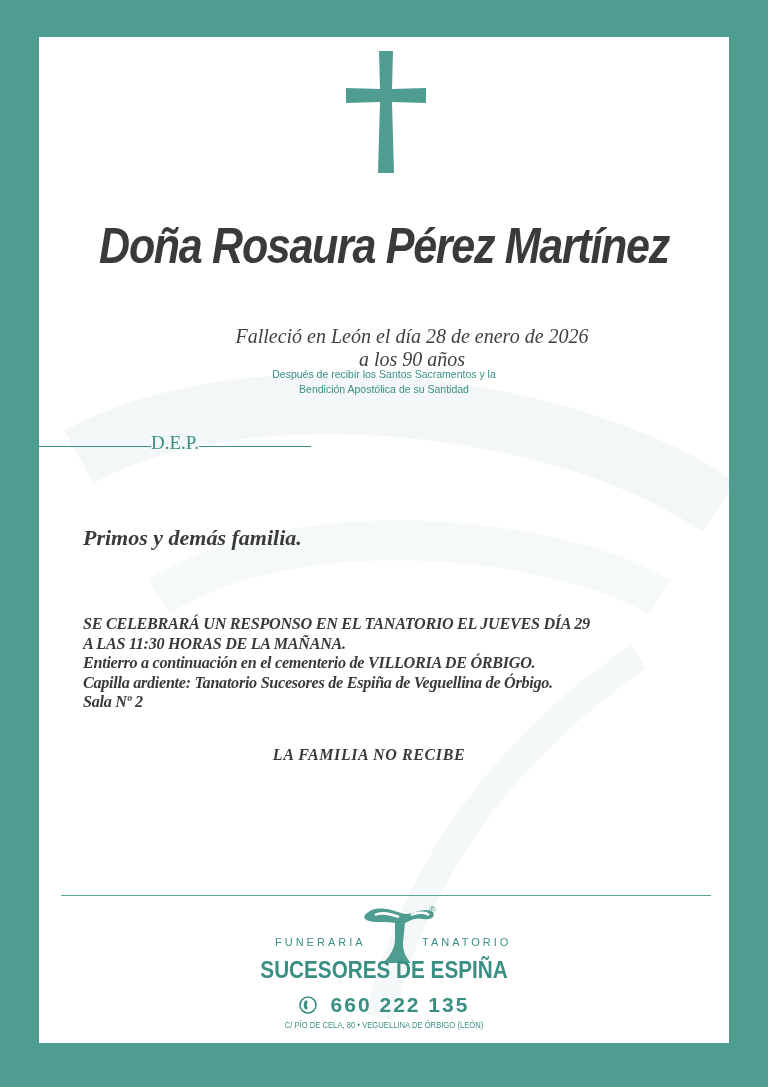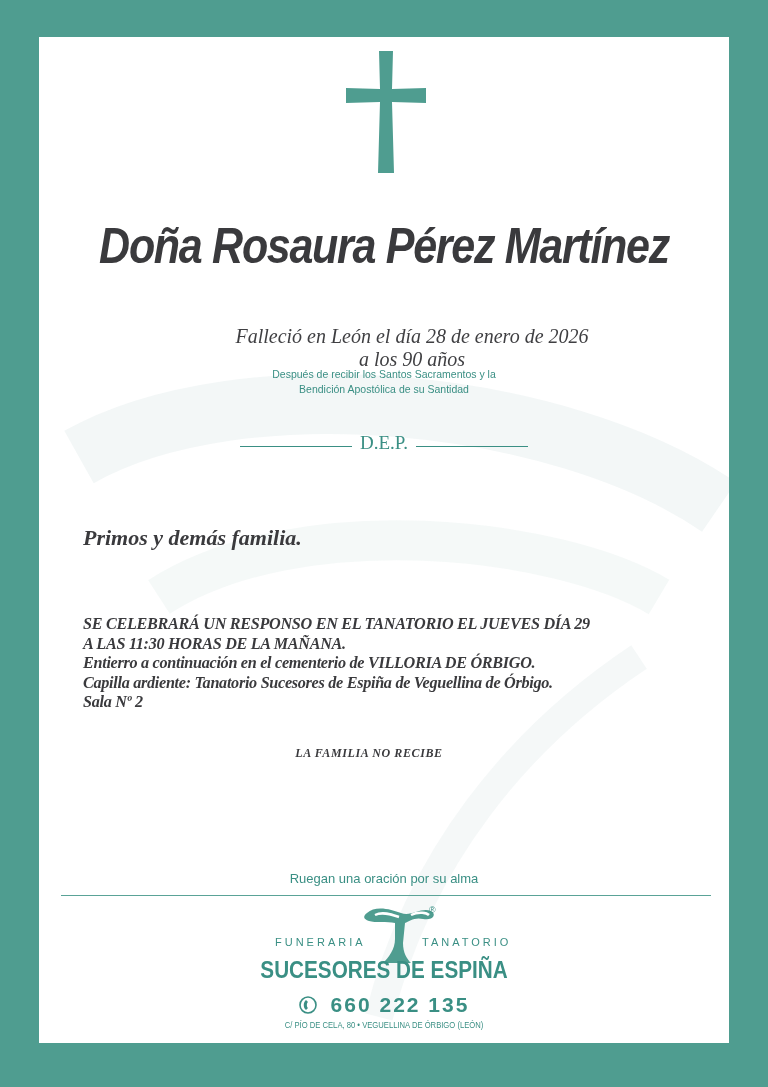--- a/index.html
+++ b/index.html
@@ -67,23 +67,22 @@
       font-family: "Liberation Sans", sans-serif;
       font-size: 10.5px;
       line-height: 15px;
       color: #3a8f84;
     }
     .dep-row {
       position: absolute;
       left: 0; top: 395px;
       width: 690px;
       display: flex;
-      justify-content: center;
       align-items: center;
-      gap: 8px;
+      gap: 0;
     }
     .dep-line {
       width: 112px;
       height: 1px;
       background: #3a8f84;
       margin-top: 6px;
     }
     .dep-text {
       font-family: "Liberation Serif", serif;
       font-size: 19px;
@@ -112,21 +111,21 @@
     }
     .details div { white-space: nowrap; }
     .no-recibe {
       position: absolute;
       left: 0; top: 709px;
       width: 690px;
       text-align: center;
       font-family: "Liberation Serif", serif;
       font-weight: bold;
       font-style: italic;
-      font-size: 12px;
+      font-size: 16px;
       letter-spacing: 0.6px;
       color: #3a3a3d;
       padding-right: 30px;
       box-sizing: border-box;
     }
     .pray {
       position: absolute;
       left: 0; top: 834px;
       width: 690px;
       text-align: center;
@@ -249,21 +248,20 @@
     <div class="details">
       <div>SE CELEBRARÁ UN RESPONSO EN EL TANATORIO EL JUEVES DÍA 29</div>
       <div>A LAS 11:30 HORAS DE LA MAÑANA.</div>
       <div>Entierro a continuación en el cementerio de VILLORIA DE ÓRBIGO.</div>
       <div>Capilla ardiente: Tanatorio Sucesores de Espiña de Veguellina de Órbigo.</div>
       <div>Sala Nº 2</div>
     </div>
 
     <div class="no-recibe">LA FAMILIA NO RECIBE</div>
 
-    <div class="pray">Ruegan una oración por su alma</div>
     <div class="rule"></div>
 
     <svg class="logo" viewBox="0 0 80 60">
       <path d="M6 10 C 14 2, 30 6, 40 10 C 50 14, 60 4, 70 8 C 76 11, 72 18, 62 16 C 54 14, 48 18, 44 20 L 42 40 C 42 50, 46 56, 50 60 L 22 60 C 28 54, 34 46, 34 36 L 34 20 C 26 18, 14 20, 8 18 C 2 16, 2 13, 6 10 Z" fill="#4f9d90"></path>
       <path d="M14 12 C 22 8, 32 12, 38 14" stroke="#ffffff" stroke-width="2.5" fill="none"></path>
       <path d="M50 12 C 58 8, 66 10, 68 12" stroke="#ffffff" stroke-width="2.5" fill="none"></path>
     </svg>
     <span class="reg">®</span>
     <span class="funeraria">FUNERARIA</span>
     <span class="tanatorio">TANATORIO</span>

